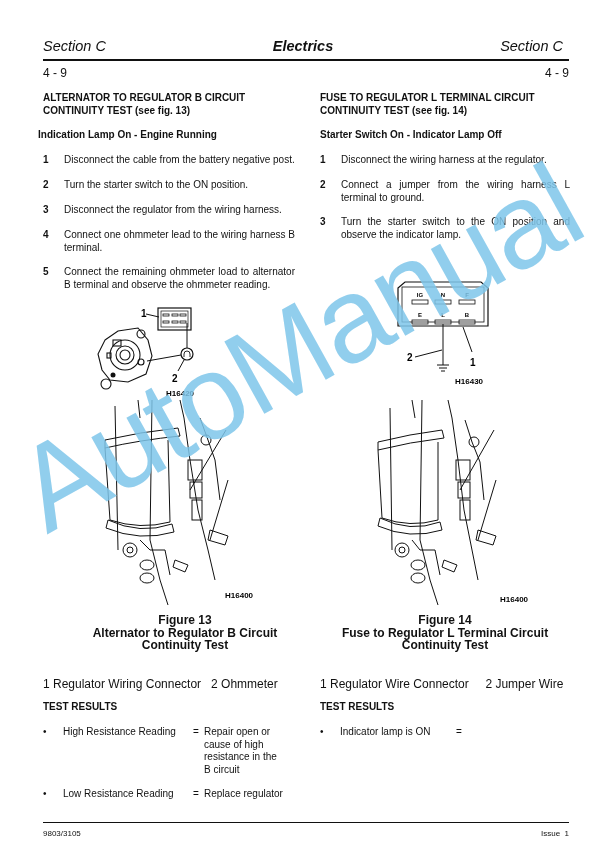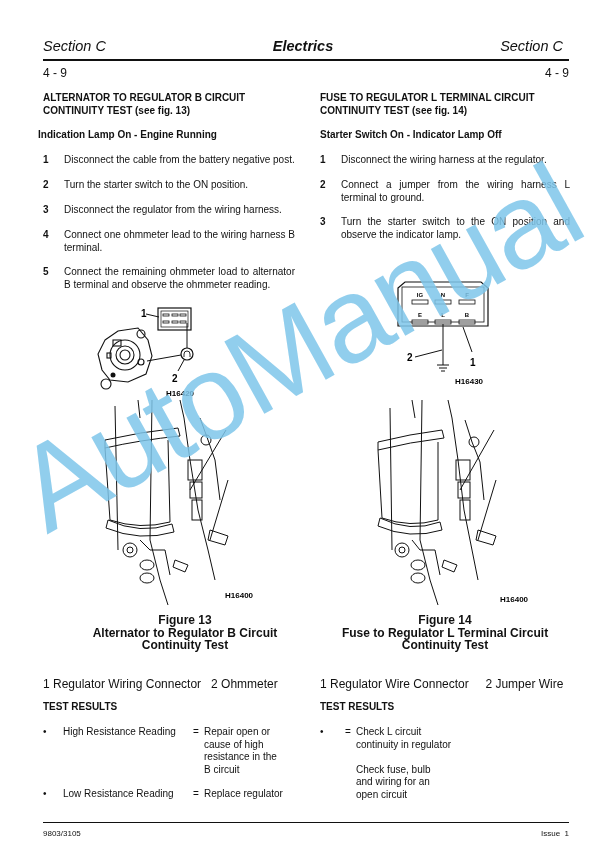--- a/index.html
+++ b/index.html
@@ -249,28 +249,21 @@
   <div>Figure 14</div>
   <div>Fuse to Regulator L Terminal Circuit</div>
   <div>Continuity Test</div>
 </div>
 
 <div class="legend" style="left:320px; top:677px; white-space:pre;">1 Regulator Wire Connector     2 Jumper Wire</div>
 
 <div class="tr-title" style="left:320px; top:701px;">TEST RESULTS</div>
 <div class="tr-row" style="left:320px; top:726px;">
   <span class="b">•</span>
+  <span class="k" style="width:111px;">Indicator lamp is ON</span>
   <span class="eq">=</span>
-  <span class="v">
-    <div>Check L circuit</div>
-    <div>continuity in regulator</div>
-    <div style="height:12.5px;"></div>
-    <div>Check fuse, bulb</div>
-    <div>and wiring for an</div>
-    <div>open circuit</div>
-  </span>
 </div>
 
 <div class="watermark">AutoManual</div>
 
 <div class="ftr-rule"></div>
 <span class="ftr l">9803/3105</span>
 <span class="ftr r" style="white-space:pre;">Issue  1</span>
 
 </body></html>

